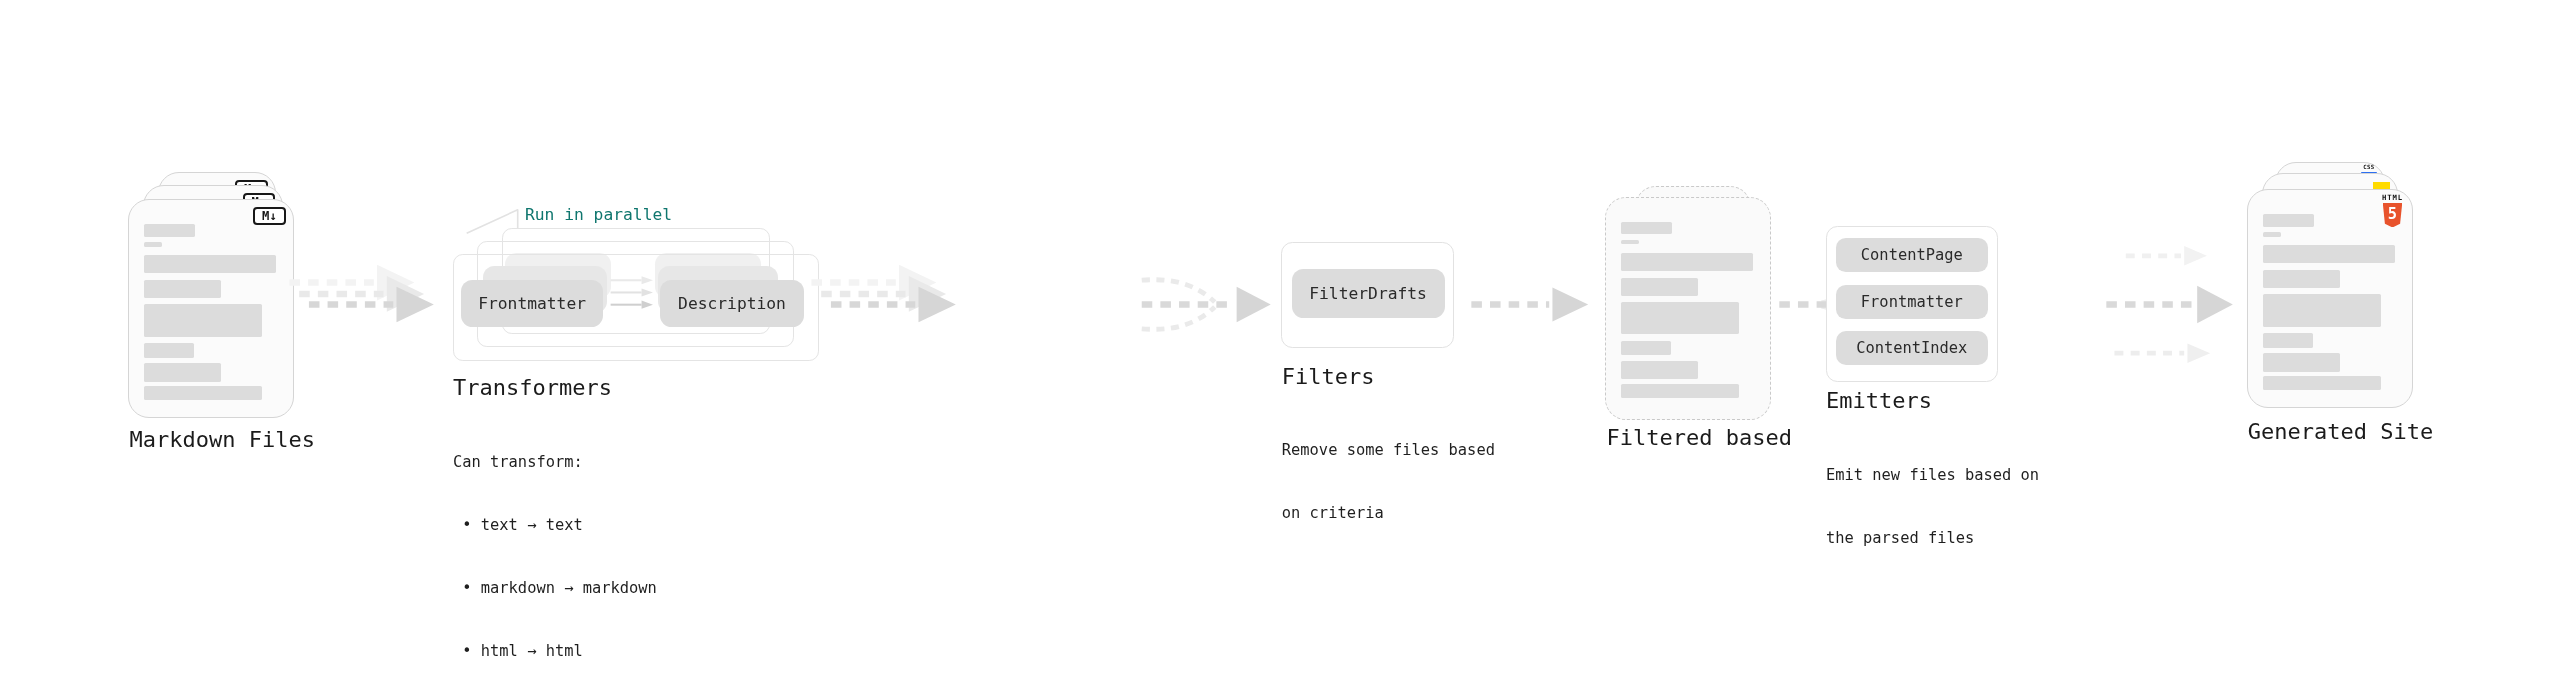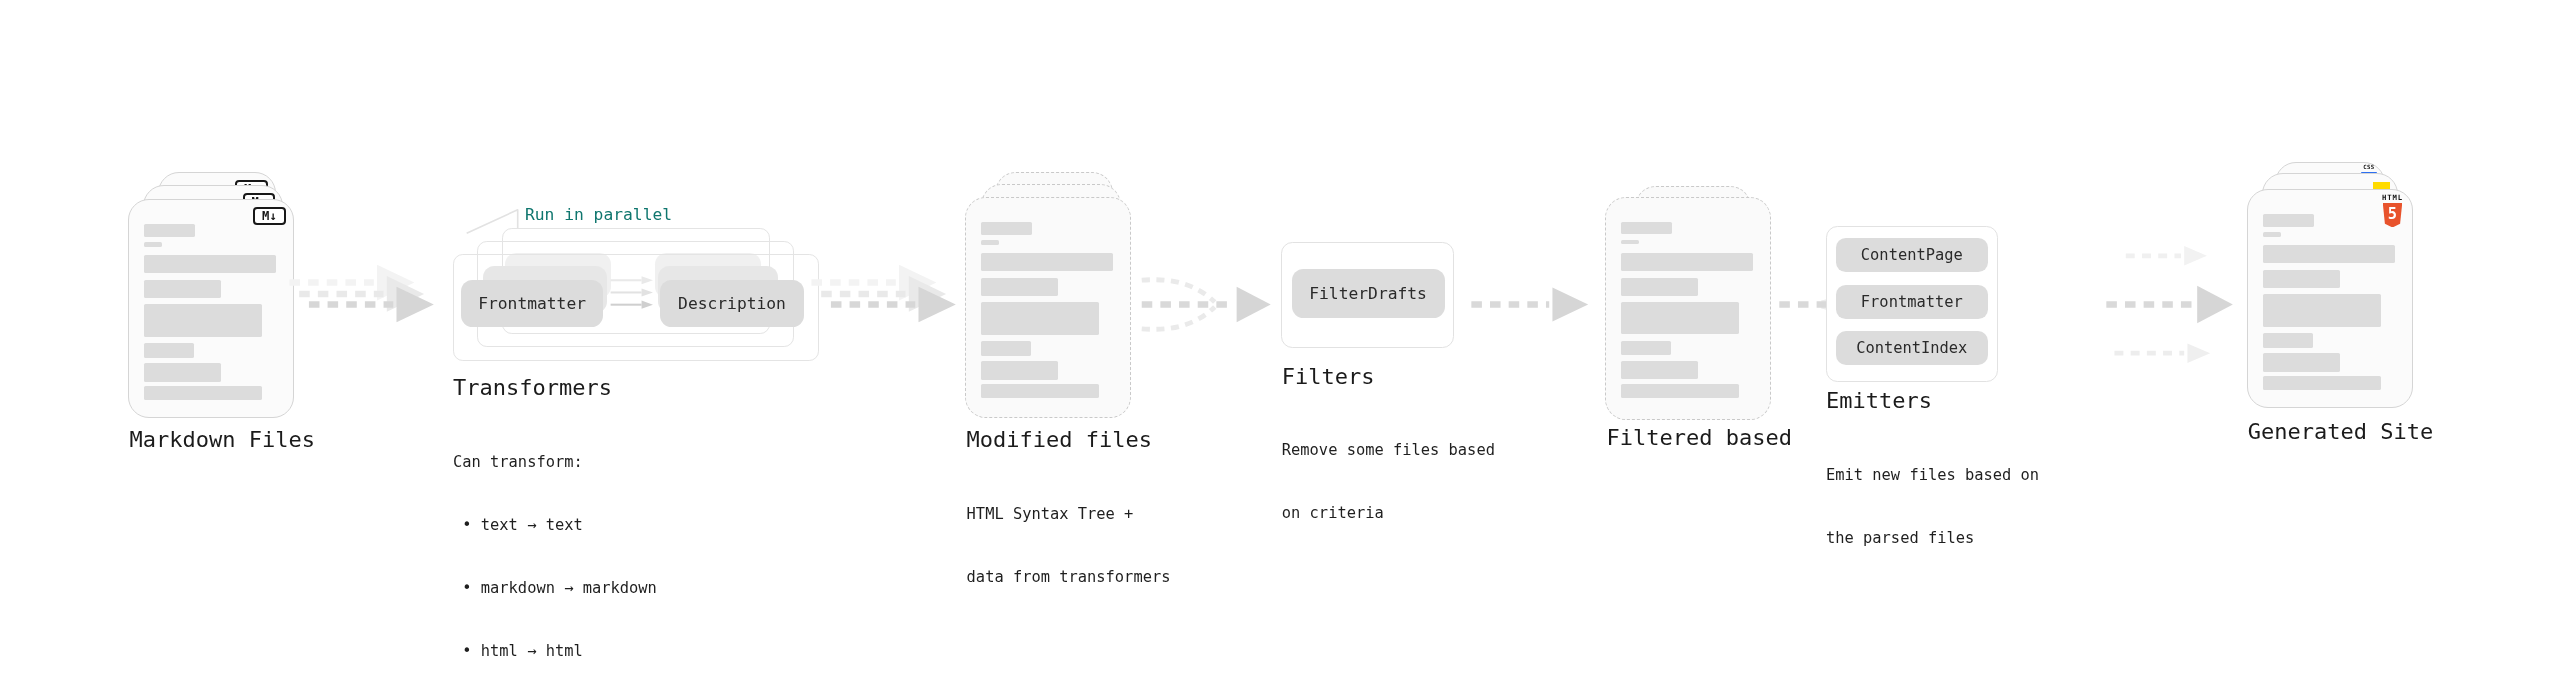--- a/index.html
+++ b/index.html
@@ -131,39 +131,20 @@
     <g transform="translate(-12,-13)" stroke="#e9e9e9" fill="#e9e9e9">
       <line x1="6" y1="45" x2="110" y2="45" stroke-width="8" stroke-dasharray="13 10"></line>
       <polygon points="114,23 114,67 160,45" stroke="none"></polygon>
     </g>
     <g stroke="#d7d7d7" fill="#d6d6d6">
       <line x1="6" y1="45" x2="110" y2="45" stroke-width="8" stroke-dasharray="13 10"></line>
       <polygon points="114,23 114,67 160,45" stroke="none"></polygon>
     </g>
   </svg>
 
-  <div class="stage" style="left:965px;top:172px;width:228px;height:341px">
-    <div class="card dashed" style="left:30px;top:0;width:118px;height:221px"></div>
-    <div class="card dashed" style="left:16.3px;top:12.2px;width:140px;height:221px"></div>
-    <div class="card dashed" style="left:0;top:25px;width:166px;height:221px">
-      <i class="bar b1"></i>
-        <i class="bar b2"></i>
-        <i class="bar b3"></i>
-        <i class="bar b4"></i>
-      <i class="bar b5"></i>
-        <i class="bar b6"></i>
-        <i class="bar b7"></i>
-        <i class="bar b8"></i>
-    </div>
-    <div class="label" style="left:1.6px;top:255px">Modified files</div>
-    <div class="body-text" style="left:1.6px;top:290px">
-      <div>HTML Syntax Tree +</div>
-      <div>data from transformers</div>
-    </div>
-  </div>
 
   <svg class="arrow" style="left:1136px;top:268px" width="138" height="73" viewBox="0 0 170 90">
     <path d="M7,15 C45,12 74,20 97,42" fill="none" stroke="#eaeaea" stroke-width="6" stroke-dasharray="10 8"></path>
     <path d="M7,75 C45,78 74,70 97,48" fill="none" stroke="#eaeaea" stroke-width="6" stroke-dasharray="10 8"></path>
     <line x1="7" y1="45" x2="112" y2="45" stroke="#d9d9d9" stroke-width="8" stroke-dasharray="13 10"></line>
     <polygon points="124,23 124,67 166,45" fill="#d6d6d6"></polygon>
   </svg>
 
   <div class="stage" style="left:1281px;top:242px;width:211px;height:228px">
     <div class="wbox" style="left:0;top:0;width:173px;height:106px"></div>

